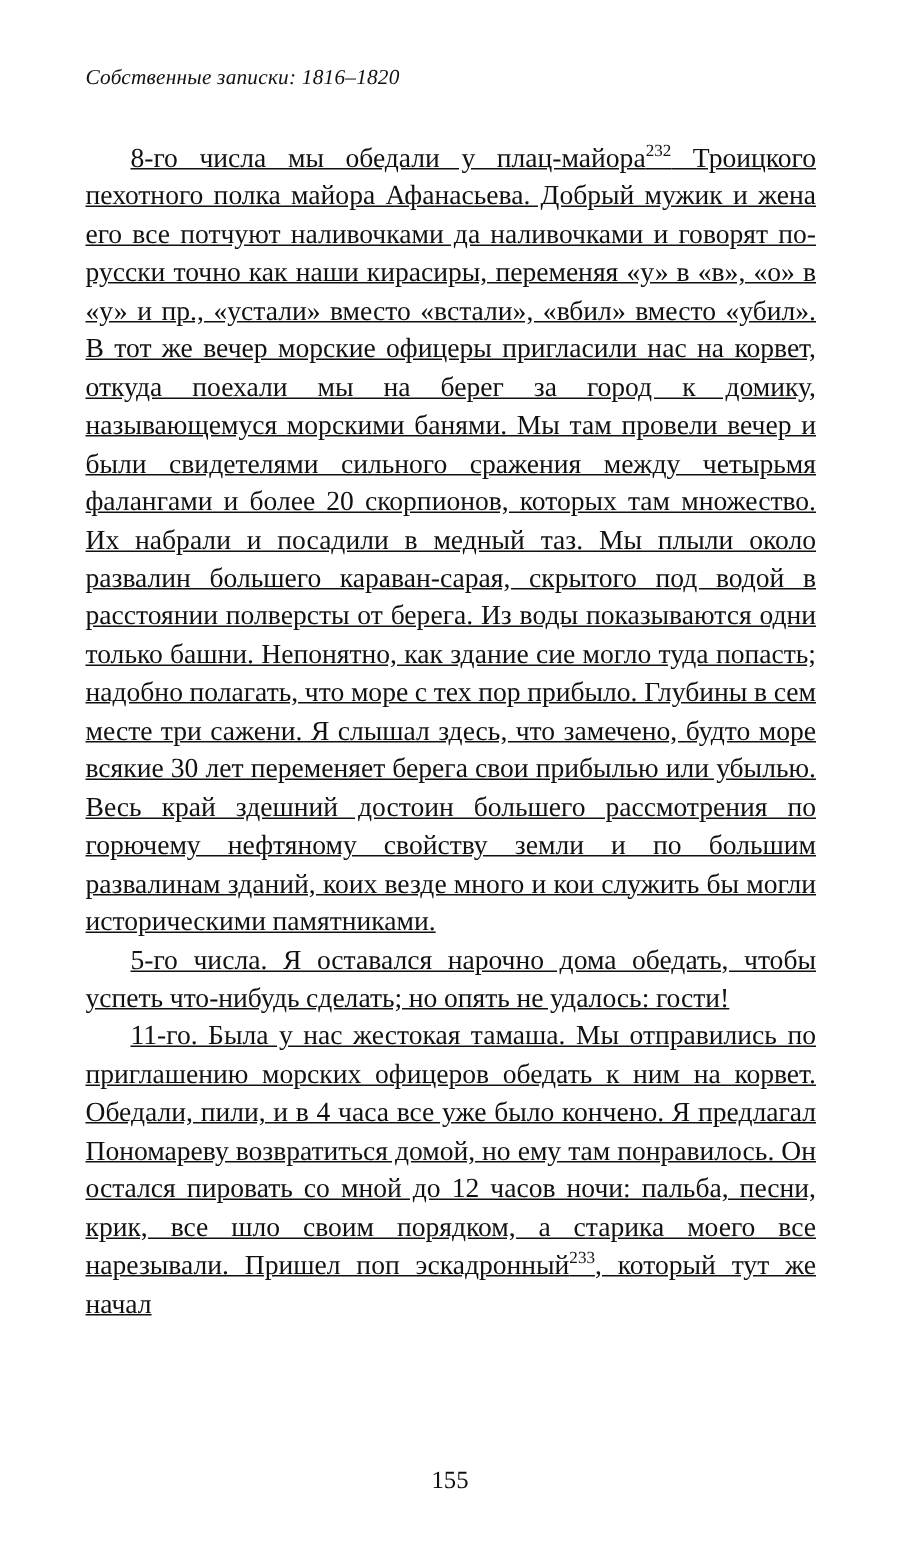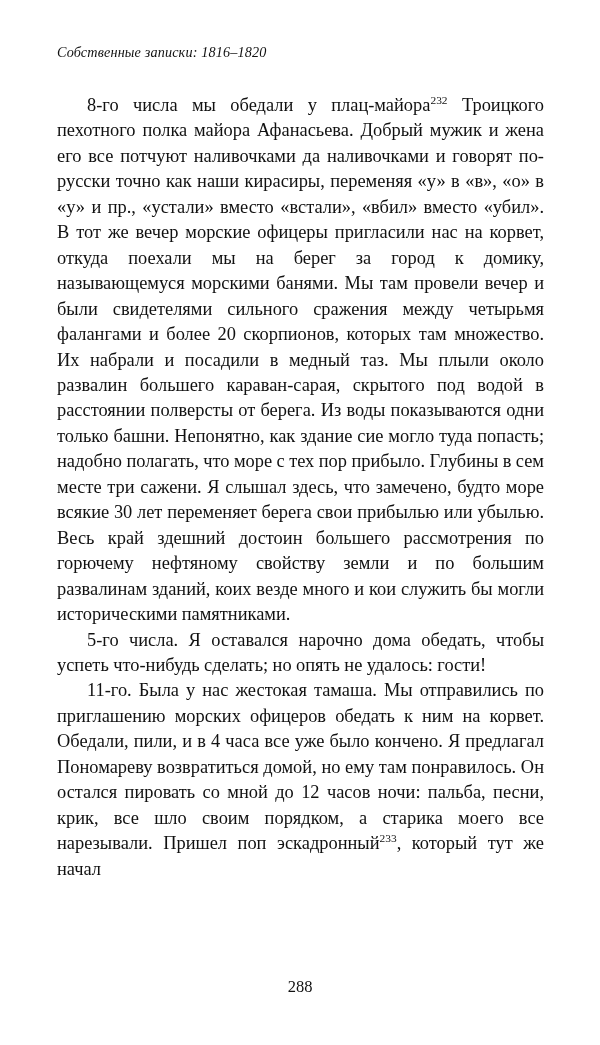--- a/index.html
+++ b/index.html
@@ -39,20 +39,21 @@
   p.para {
     margin: 0;
     text-align: justify;
     text-justify: inter-word;
     text-indent: 30px;
     font-size: 18.4px;
     line-height: 25.45px;
     color: #111111;
     hyphens: manual;
     word-spacing: -0.2px;
+    text-decoration: underline;
   }
   p.para + p.para {
     margin-top: 0;
   }
   sup.fn {
     font-size: 0.62em;
     vertical-align: super;
     line-height: 0;
   }
   .folio {
@@ -75,15 +76,15 @@
   <div class="text-block">
 
     <p class="para"><span>8-го числа мы обедали у плац-майора</span><sup class="fn">232</sup><span> Троицкого пехотного полка майора Афанасьева. Добрый мужик и жена его все потчуют наливочками да наливочками и говорят по-русски точно как наши кирасиры, переменяя «у» в «в», «о» в «у» и пр., «устали» вместо «встали», «вбил» вместо «убил». В тот же вечер морские офицеры пригласили нас на корвет, откуда поехали мы на берег за город к домику, называющемуся морскими банями. Мы там провели вечер и были свидетелями сильного сражения между четырьмя фалангами и более 20 скорпионов, которых там множество. Их набрали и посадили в медный таз. Мы плыли около развалин большего караван-сарая, скрытого под водой в расстоянии полверсты от берега. Из воды показываются одни только башни. Непонятно, как здание сие могло туда попасть; надобно полагать, что море с тех пор прибыло. Глубины в сем месте три сажени. Я слышал здесь, что замечено, будто море всякие 30 лет переменяет берега свои прибылью или убылью. Весь край здешний достоин большего рассмотрения по горючему нефтяному свойству земли и по большим развалинам зданий, коих везде много и кои служить бы могли историческими памятниками.</span></p>
 
     <p class="para"><span>5-го числа. Я оставался нарочно дома обедать, чтобы успеть что-нибудь сделать; но опять не удалось: гости!</span></p>
 
     <p class="para"><span>11-го. Была у нас жестокая тамаша. Мы отправились по приглашению морских офицеров обедать к ним на корвет. Обедали, пили, и в 4 часа все уже было кончено. Я предлагал Пономареву возвратиться домой, но ему там понравилось. Он остался пировать со мной до 12 часов ночи: пальба, песни, крик, все шло своим порядком, а старика моего все нарезывали. Пришел поп эскадронный</span><sup class="fn">233</sup><span>, который тут же начал</span></p>
 
   </div>
 
-  <div class="folio">288</div>
+  <div class="folio">155</div>
 
 </div>
 
 </body></html>

